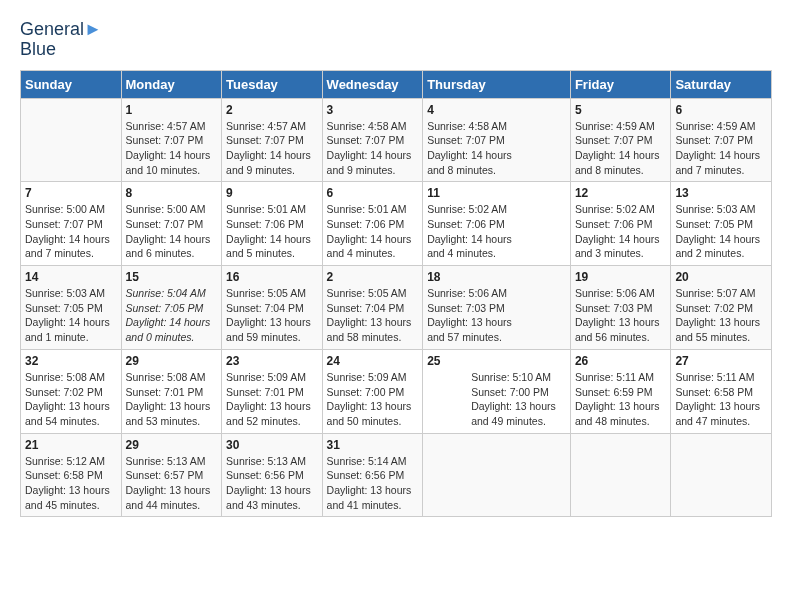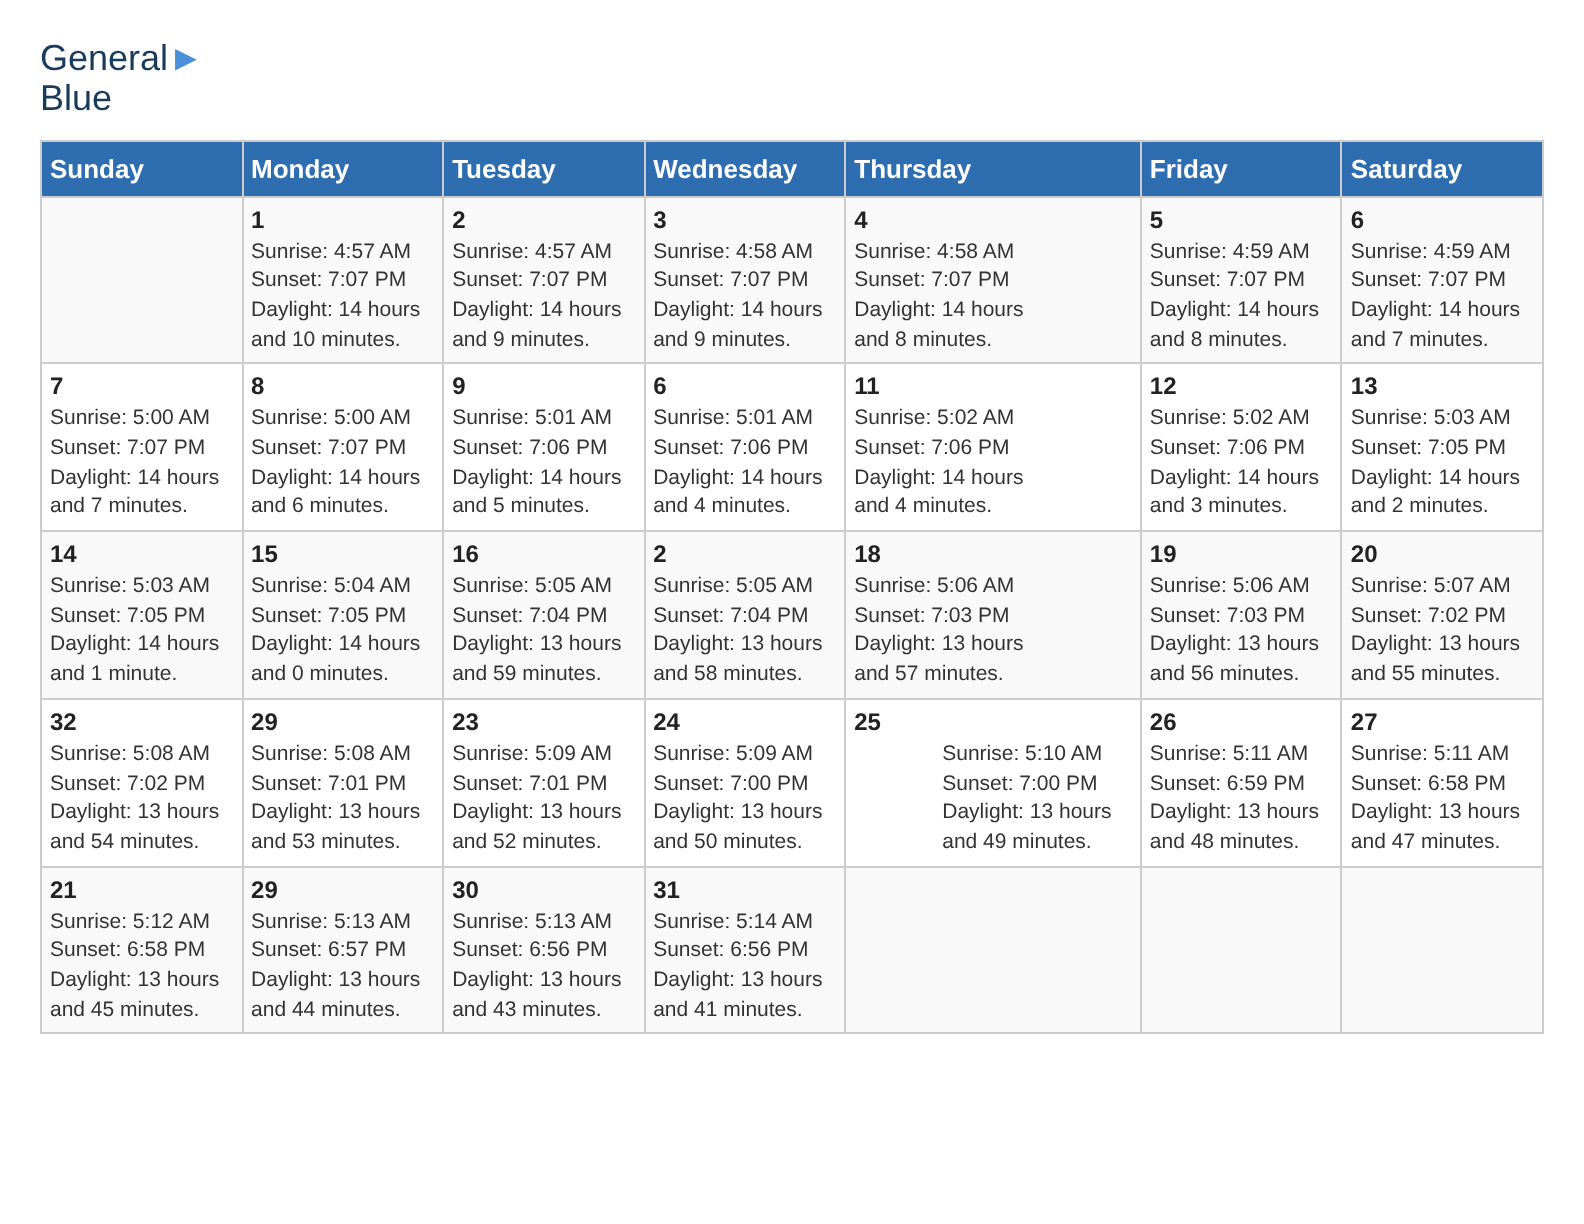--- a/index.html
+++ b/index.html
@@ -207,21 +207,21 @@
       <tr>
         <td>
           <span class="day-number">14</span>
           <div class="day-info" style="white-space: pre-line;">Sunrise: 5:03 AM
 Sunset: 7:05 PM
 Daylight: 14 hours
 and 1 minute.</div>
         </td>
         <td>
           <span class="day-number">15</span>
-          <div class="day-info" style="white-space: pre-line;">Sunrise: 5:04 AM
+          <div class="day-info" style="white-space: pre-line; font-style: italic;">Sunrise: 5:04 AM
 Sunset: 7:05 PM
 Daylight: 14 hours
 and 0 minutes.</div>
         </td>
         <td>
           <span class="day-number">16</span>
           <div class="day-info" style="white-space: pre-line;">Sunrise: 5:05 AM
 Sunset: 7:04 PM
 Daylight: 13 hours
 and 59 minutes.</div>

